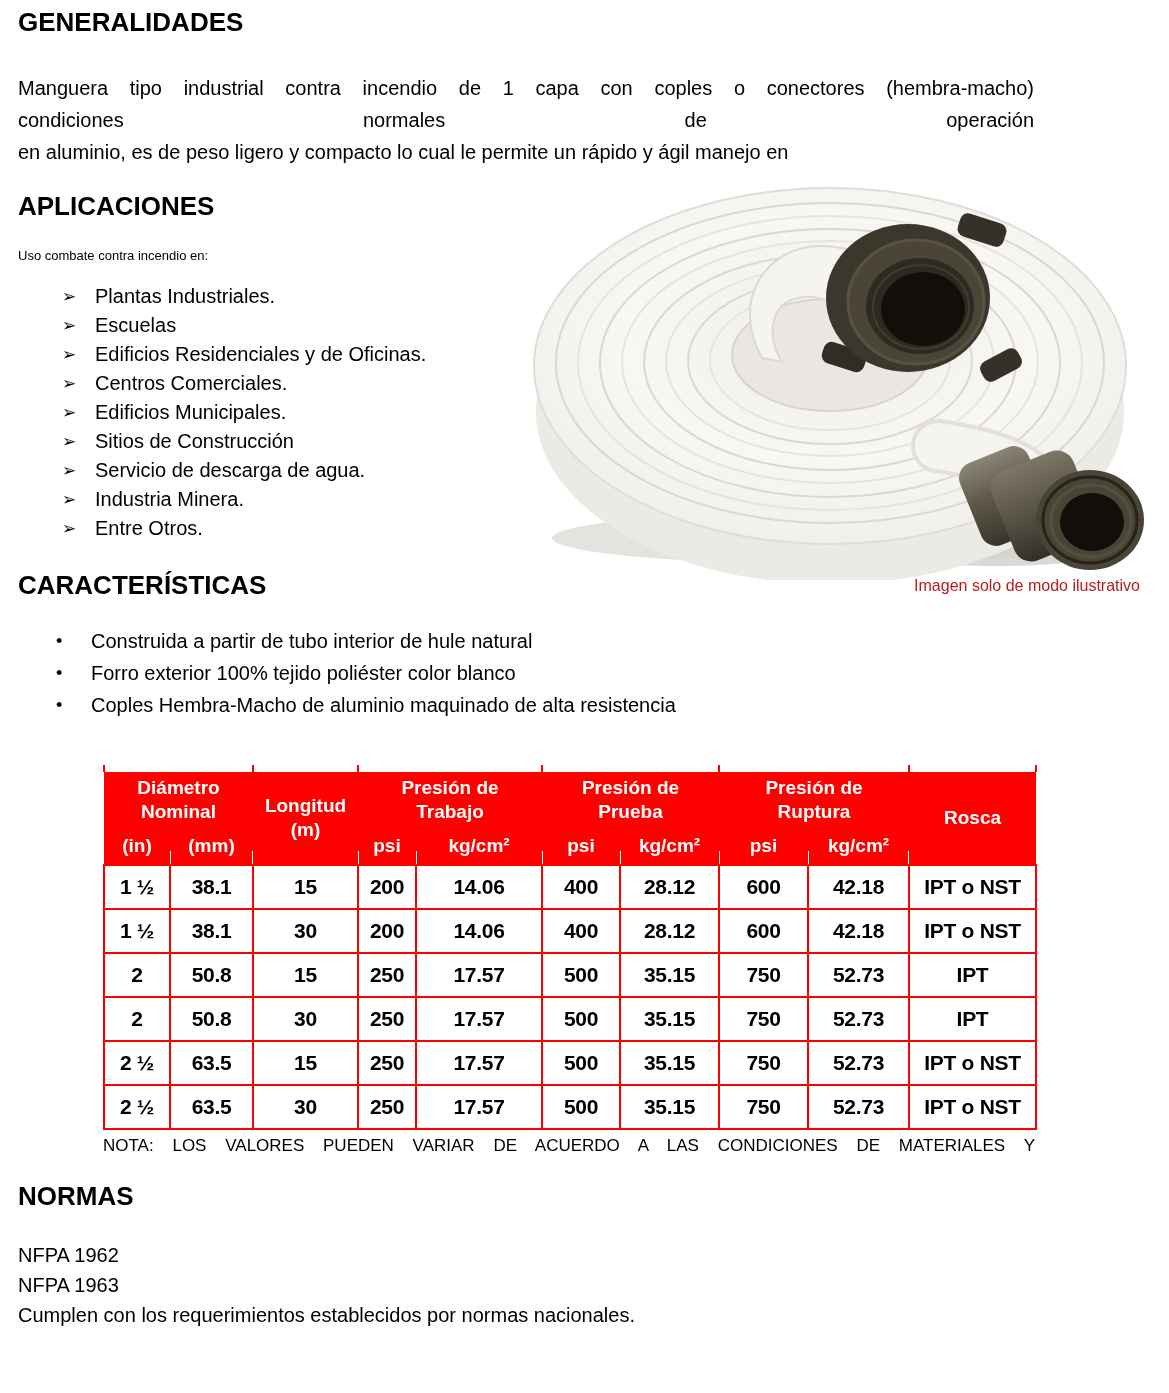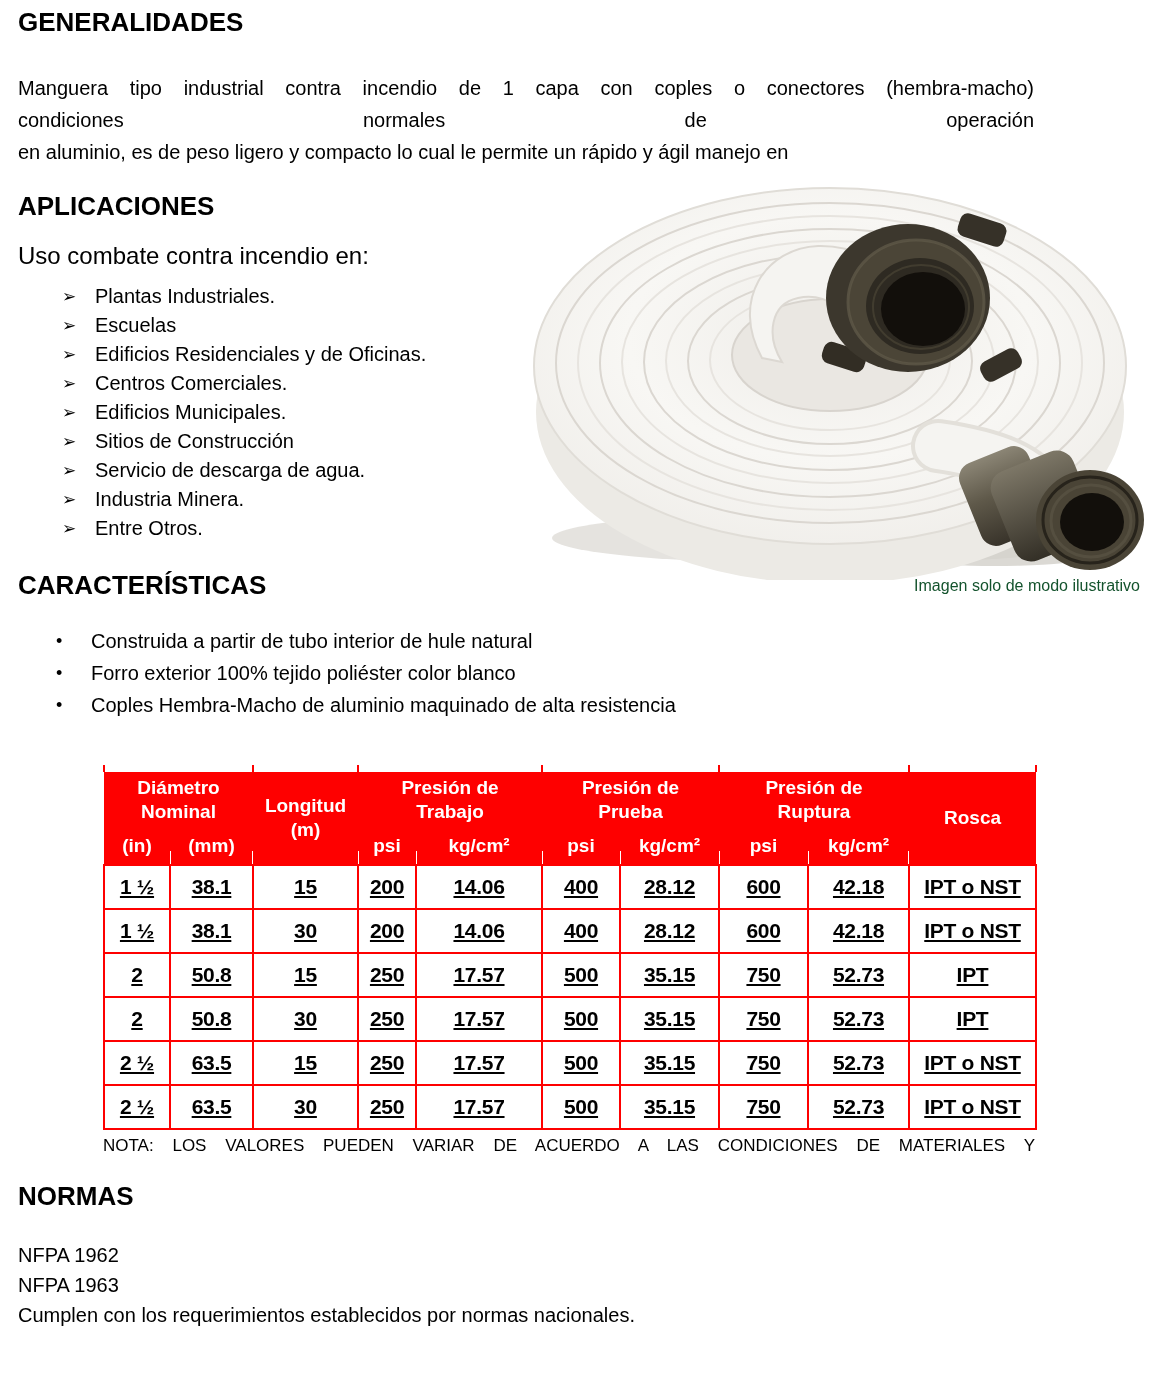--- a/index.html
+++ b/index.html
@@ -20,21 +20,21 @@
     letter-spacing: 0;
   }
   .h-aplicaciones   { margin-top: 24px; }
   .h-caracteristicas{ margin-top: 28px; }
   .h-normas         { margin-top: 24px; }
 
   .intro-par { margin-top: 36px; width: 1016px; font-size: 20px; }
   .intro-par .jline { line-height: 32px; text-align: justify; text-align-last: justify; }
   .intro-par .jline:last-child { text-align-last: left; }
 
-  .uso-line { margin-top: 22px; font-size: 24px; line-height: 28px; }
+  .uso-line { margin-top: 22px; font-size: 13px; line-height: 28px; }
 
   ul.apps { list-style: none; margin-top: 12px; }
   ul.apps li {
     display: flex;
     line-height: 29px;
     font-size: 20px;
     margin-left: 44px;
   }
   ul.apps .b { width: 33px; flex: 0 0 33px; font-size: 17px; }
 
@@ -90,21 +90,20 @@
 
   tbody td {
     height: 44px;
     border: 2px solid #fe0000;
     background: #fff;
     text-align: center;
     vertical-align: middle;
     font-size: 21px;
     font-weight: bold;
     letter-spacing: -0.3px;
-    text-decoration: underline;
   }
 
   .note {
     width: 932px;
     margin: 4px 0 0 85px;
     font-size: 17px;
     line-height: 24px;
   }
   .note .l1 { text-align: justify; text-align-last: justify; }
 
@@ -118,21 +117,21 @@
     top: 150px;
     width: 614px;
     height: 430px;
   }
   .hose-caption {
     position: absolute;
     top: 575px;
     right: 29px;
     font-size: 16px;
     line-height: 21px;
-    color: #14532d;
+    color: #b91c1c;
   }
 </style>
 </head>
 <body>
 
 <div class="page">
 
   <h1 class="sec">GENERALIDADES</h1>
 
   <div class="intro-par">

